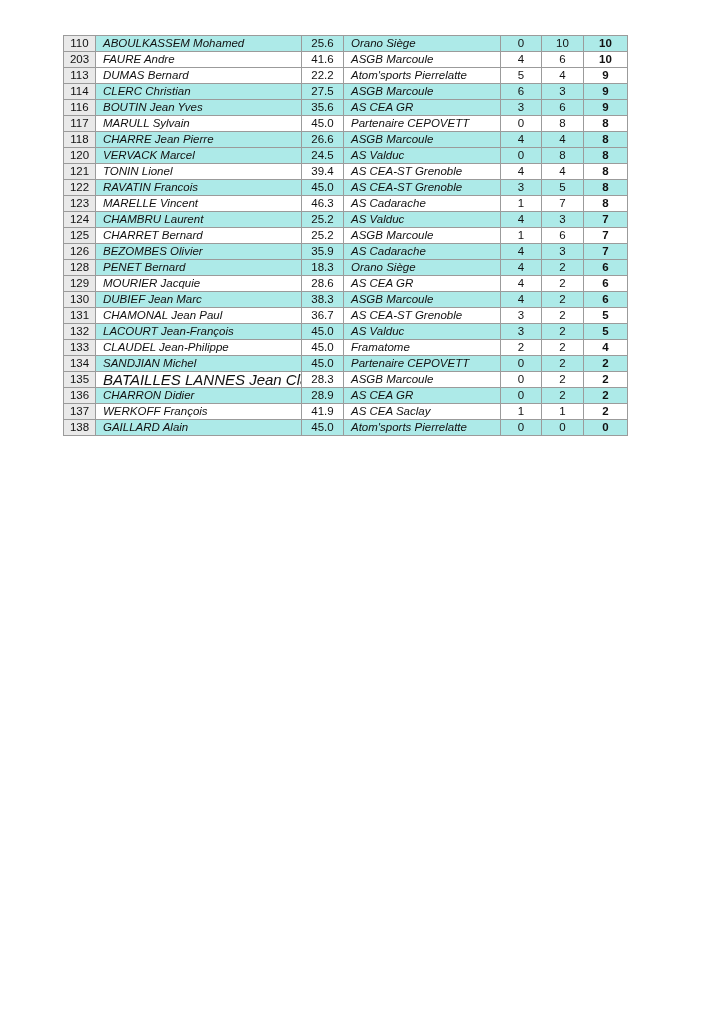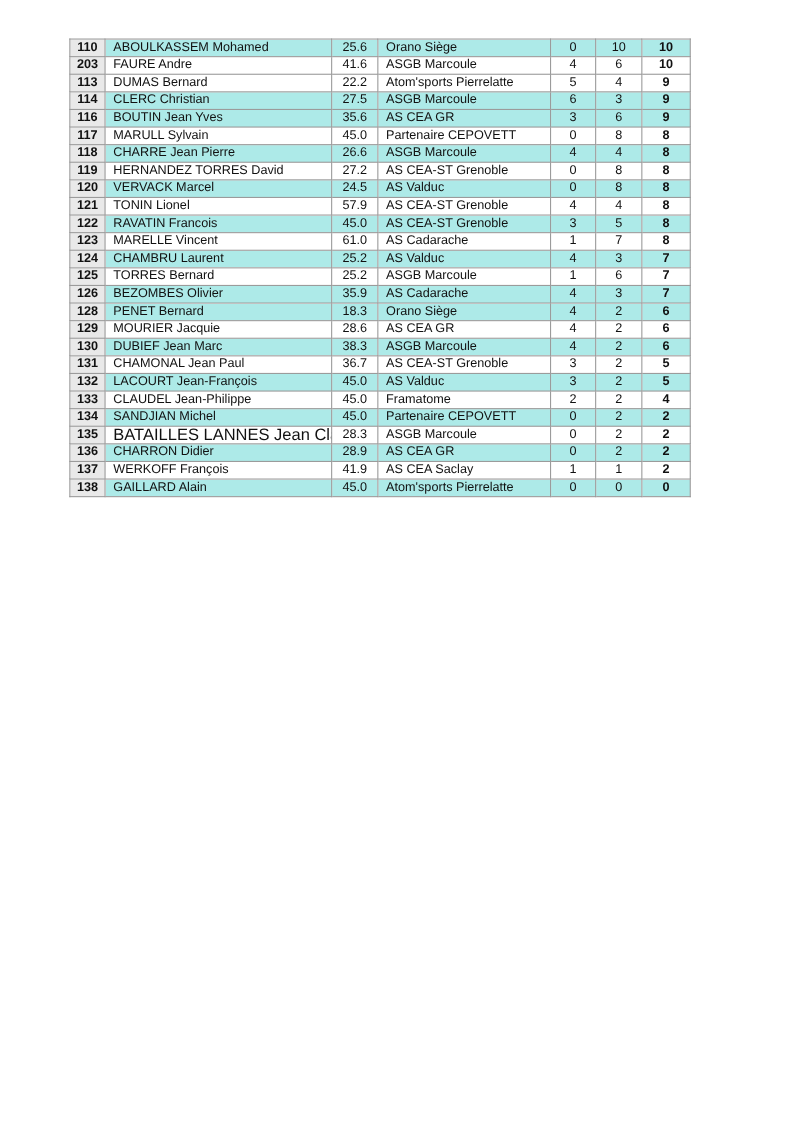--- a/index.html
+++ b/index.html
@@ -35,26 +35,27 @@
     padding:0;
     font-size:11.5px;
     line-height:15px;
     white-space:nowrap;
     overflow:hidden;
     background:#ffffff;
     vertical-align:middle;
   }
   td.rank{
     background:var(--rank-bg);
-    font-weight:bold;
+    font-weight:normal;
     text-align:center;
   }
   td.name, td.club{
     text-align:left;
     padding-left:7px;
+    font-style:italic;
   }
   td.rating, td.num{
     text-align:center;
   }
   td.total{
     text-align:center;
     font-weight:bold;
   }
   td.small{
     font-size:15px;
@@ -134,77 +135,68 @@
         </tr>
         <tr class="hl">
           <td class="rank">118</td>
           <td class="name">CHARRE Jean Pierre</td>
           <td class="rating">26.6</td>
           <td class="club">ASGB Marcoule</td>
           <td class="num">4</td>
           <td class="num">4</td>
           <td class="total">8</td>
         </tr>
-        <tr>
-          <td class="rank">119</td>
-          <td class="name">HERNANDEZ TORRES David</td>
-          <td class="rating">27.2</td>
-          <td class="club">AS CEA-ST Grenoble</td>
-          <td class="num">0</td>
-          <td class="num">8</td>
-          <td class="total">8</td>
-        </tr>
         <tr class="hl">
           <td class="rank">120</td>
           <td class="name">VERVACK Marcel</td>
           <td class="rating">24.5</td>
           <td class="club">AS Valduc</td>
           <td class="num">0</td>
           <td class="num">8</td>
           <td class="total">8</td>
         </tr>
         <tr>
           <td class="rank">121</td>
           <td class="name">TONIN Lionel</td>
-          <td class="rating">57.9</td>
+          <td class="rating">39.4</td>
           <td class="club">AS CEA-ST Grenoble</td>
           <td class="num">4</td>
           <td class="num">4</td>
           <td class="total">8</td>
         </tr>
         <tr class="hl">
           <td class="rank">122</td>
           <td class="name">RAVATIN Francois</td>
           <td class="rating">45.0</td>
           <td class="club">AS CEA-ST Grenoble</td>
           <td class="num">3</td>
           <td class="num">5</td>
           <td class="total">8</td>
         </tr>
         <tr>
           <td class="rank">123</td>
           <td class="name">MARELLE Vincent</td>
-          <td class="rating">61.0</td>
+          <td class="rating">46.3</td>
           <td class="club">AS Cadarache</td>
           <td class="num">1</td>
           <td class="num">7</td>
           <td class="total">8</td>
         </tr>
         <tr class="hl">
           <td class="rank">124</td>
           <td class="name">CHAMBRU Laurent</td>
           <td class="rating">25.2</td>
           <td class="club">AS Valduc</td>
           <td class="num">4</td>
           <td class="num">3</td>
           <td class="total">7</td>
         </tr>
         <tr>
           <td class="rank">125</td>
-          <td class="name">TORRES Bernard</td>
+          <td class="name">CHARRET Bernard</td>
           <td class="rating">25.2</td>
           <td class="club">ASGB Marcoule</td>
           <td class="num">1</td>
           <td class="num">6</td>
           <td class="total">7</td>
         </tr>
         <tr class="hl">
           <td class="rank">126</td>
           <td class="name">BEZOMBES Olivier</td>
           <td class="rating">35.9</td>

